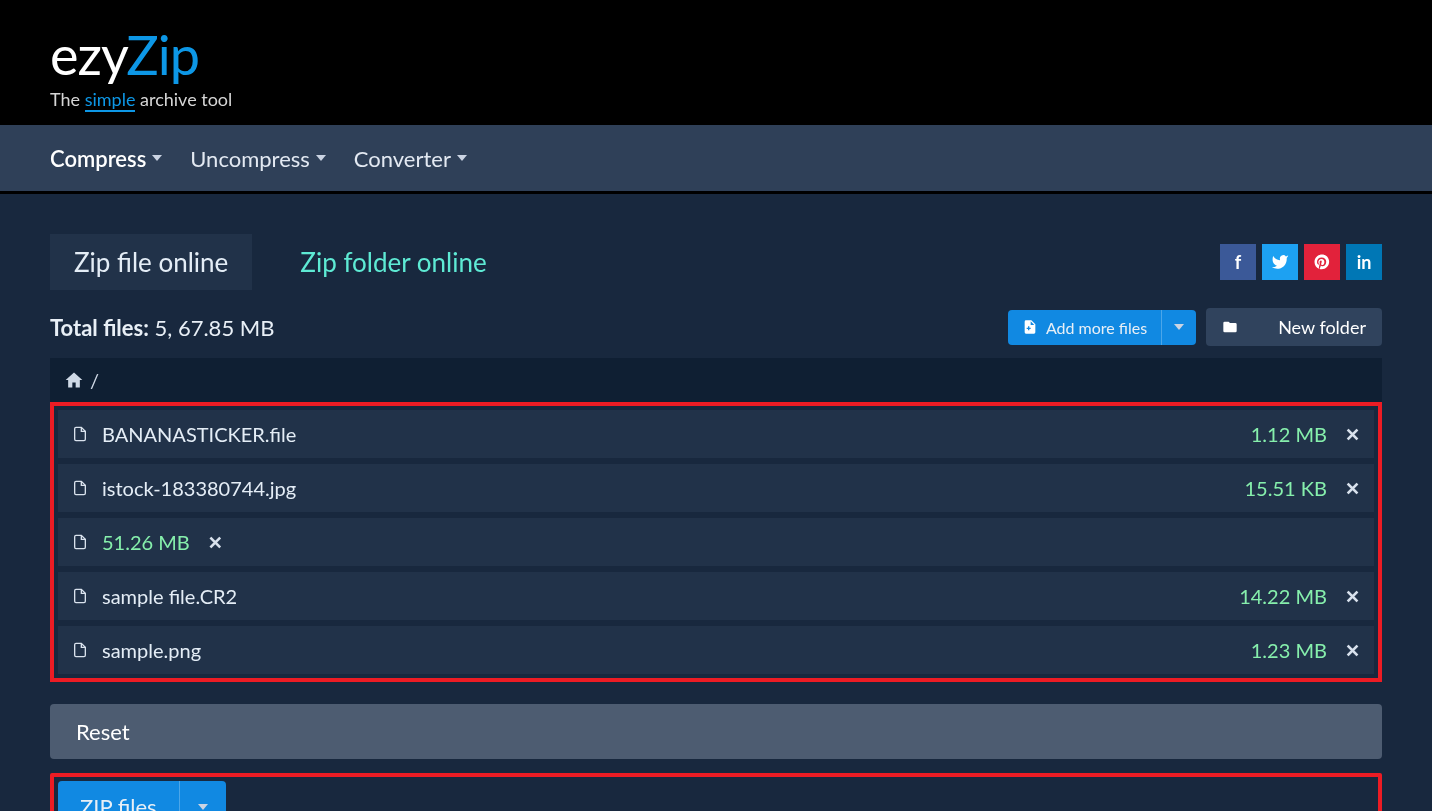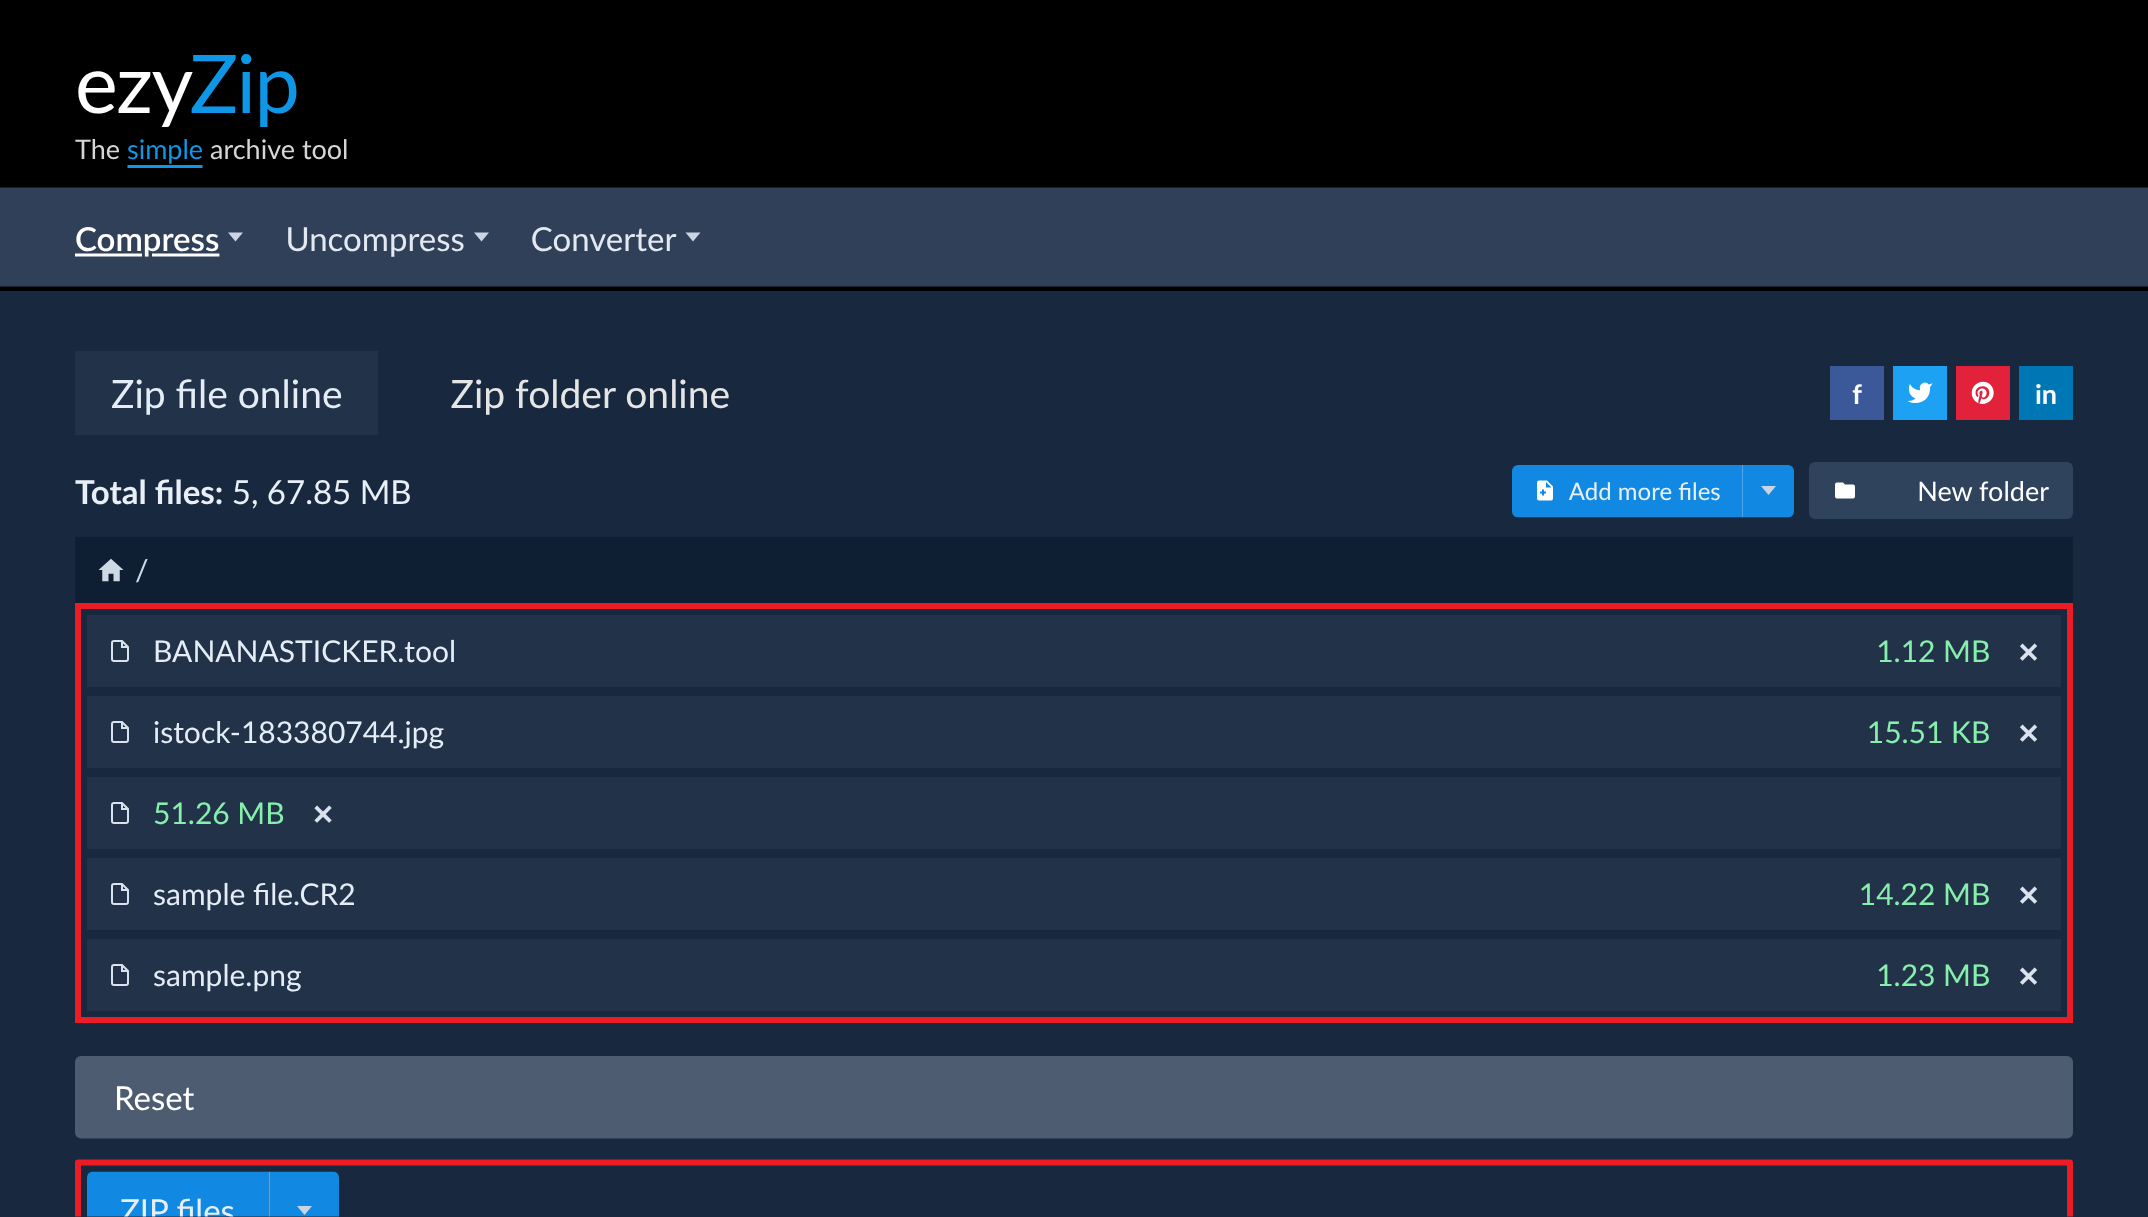--- a/index.html
+++ b/index.html
@@ -36,42 +36,42 @@
     gap: 28px;
   }
   .nav-item {
     color: #e3e9f2;
     font-size: 22px;
     display: flex;
     align-items: center;
     gap: 6px;
     cursor: pointer;
   }
-  .nav-item:first-child { font-weight: 600; color: #fff; text-decoration: underline; }
+  .nav-item:first-child { font-weight: 600; color: #fff; }
   .caret {
     width: 0; height: 0;
     border-left: 5px solid transparent;
     border-right: 5px solid transparent;
     border-top: 6px solid #cbd4e3;
     display: inline-block;
   }
 
   
   .main { padding: 40px 50px 0 50px; }
 
   .tabrow {
     display: flex;
     align-items: center;
     margin-bottom: 18px;
   }
   .tabs { display: flex; gap: 24px; flex: 1; }
   .tab {
     font-size: 26px;
     padding: 12px 24px;
-    color: #e5e5e5;
+    color: #5eead4;
     cursor: pointer;
   }
   .tab.active {
     background: #213249;
     color: #e4edf6;
   }
 
   .socials { display: flex; gap: 6px; }
   .social {
     width: 36px; height: 36px;
@@ -249,21 +249,21 @@
   </div>
 
   <div class="filelist">
     <div class="file-row">
       <span class="file-icon">
         <svg width="16" height="20" viewBox="0 0 24 24" fill="none" stroke="#d9e2ed" stroke-width="2">
             <path d="M14 2H6a2 2 0 0 0-2 2v16a2 2 0 0 0 2 2h12a2 2 0 0 0 2-2V8l-6-6z"></path>
             <path d="M14 2v6h6"></path>
           </svg>
       </span>
-      <span class="file-name">BANANASTICKER.tool</span>
+      <span class="file-name">BANANASTICKER.file</span>
       <span class="file-size">1.12 MB</span>
       <span class="file-remove">✕</span>
     </div>
     <div class="file-row">
       <span class="file-icon">
         <svg width="16" height="20" viewBox="0 0 24 24" fill="none" stroke="#d9e2ed" stroke-width="2">
             <path d="M14 2H6a2 2 0 0 0-2 2v16a2 2 0 0 0 2 2h12a2 2 0 0 0 2-2V8l-6-6z"></path>
             <path d="M14 2v6h6"></path>
           </svg>
       </span>

